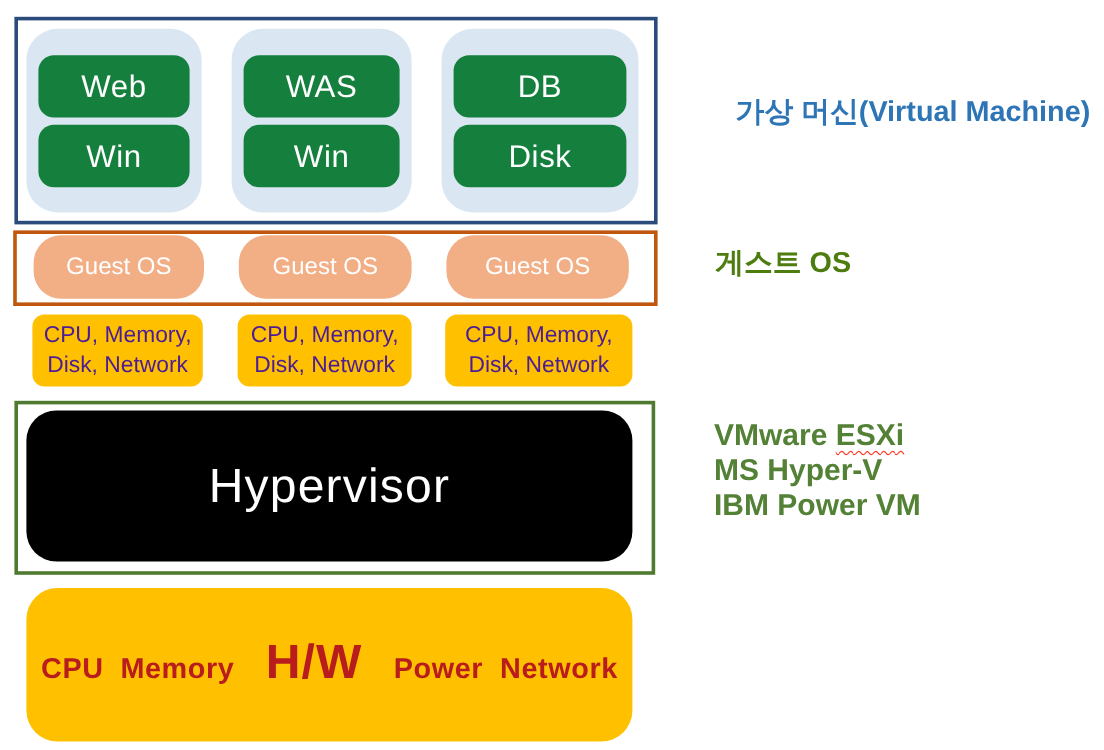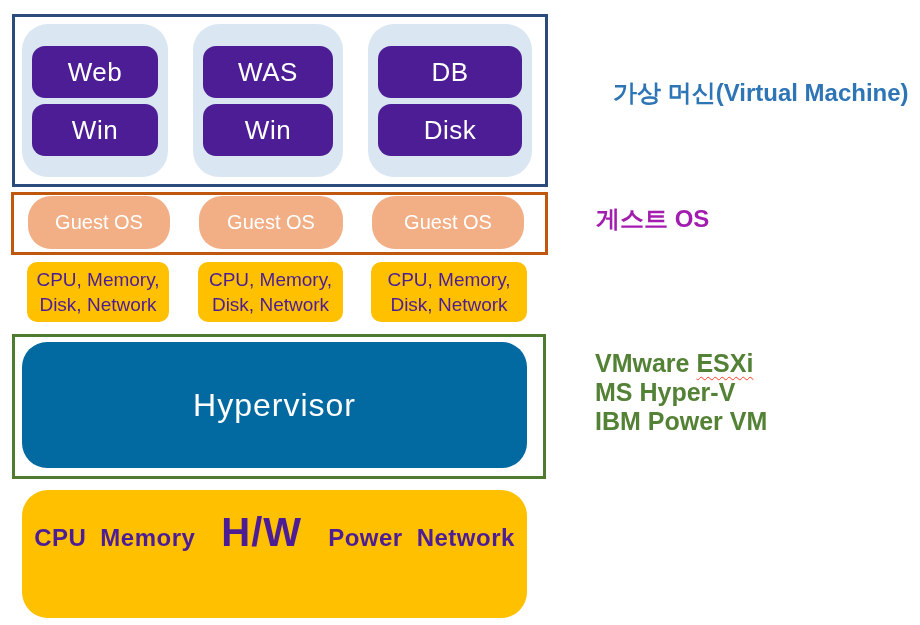--- a/index.html
+++ b/index.html
@@ -20,21 +20,21 @@
   }
   .vm-col {
     top: 24px; height: 153px;
     background: #DAE7F3; border-radius: 26px;
   }
   .vm-col.c1 { left: 22px;  width: 146px; }
   .vm-col.c2 { left: 193px; width: 150px; }
   .vm-col.c3 { left: 368px; width: 164px; text-align: center; }
   .chip {
     position: absolute; left: 10px; right: 10px; height: 52px;
-    background: #4c1d95; border-radius: 13px;
+    background: #15803d; border-radius: 13px;
     color: #ffffff; font-size: 26px; font-weight: 400;
     display: flex; align-items: center; justify-content: center;
     letter-spacing: 0.5px;
   }
   .chip.app { top: 22px; }
   .chip.os  { top: 80px; }
 
   
   .guest-frame {
     left: 11px; top: 192px; width: 537px; height: 63px;
@@ -62,43 +62,43 @@
   .res-chip.c2 { left: 198px; width: 145px; }
   .res-chip.c3 { left: 371px; width: 156px; }
 
   
   .hyp-frame {
     left: 12px; top: 334px; width: 534px; height: 145px;
     border: 3px solid #4F7B31; background: #ffffff;
   }
   .hyp-box {
     left: 22px; top: 342px; width: 505px; height: 126px;
-    background: #0369a1; border-radius: 25px;
-    color: #ffffff; font-size: 32px; font-weight: 400;
+    background: #000000; border-radius: 25px;
+    color: #ffffff; font-size: 40px; font-weight: 400;
     display: flex; align-items: center; justify-content: center;
     letter-spacing: 1px;
   }
 
   
   .hw-box {
     left: 22px; top: 490px; width: 505px; height: 128px;
     background: #FFC000; border-radius: 26px;
-    color: #4c1d95;
+    color: #b91c1c;
     display: flex; align-items: baseline; justify-content: center;
-    padding-top: 20px;
+    padding-top: 40px;
   }
   .hw-word { font-size: 24px; font-weight: 700; letter-spacing: 0.5px; }
   .hw-word.gap-s { margin-right: 14px; }
   .hw-word.gap-l { margin-right: 26px; }
   .hw-big { font-size: 40px; font-weight: 700; margin-right: 26px; letter-spacing: 1px; }
 
   
   .side-label { white-space: nowrap; font-weight: 700; }
   .label-vm    { left: 613px; top: 77px;  font-size: 24px; color: #2E75B6; }
-  .label-guest { left: 596px; top: 203px; font-size: 24px; color: #a21caf; }
+  .label-guest { left: 596px; top: 203px; font-size: 24px; color: #4d7c0f; }
   .label-hyps  { left: 595px; top: 349px; font-size: 25px; color: #538135;
                  line-height: 29px; font-weight: 700; }
   .squiggle {
     text-decoration-line: underline;
     text-decoration-style: wavy;
     text-decoration-color: #FF3B24;
     text-decoration-thickness: 1px;
     text-underline-offset: 4px;
   }
 </style>

